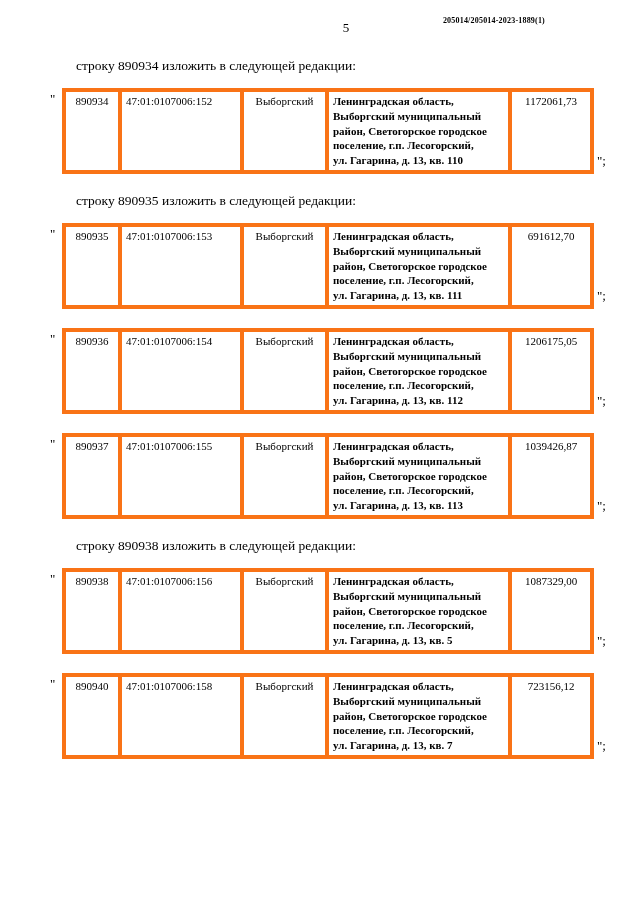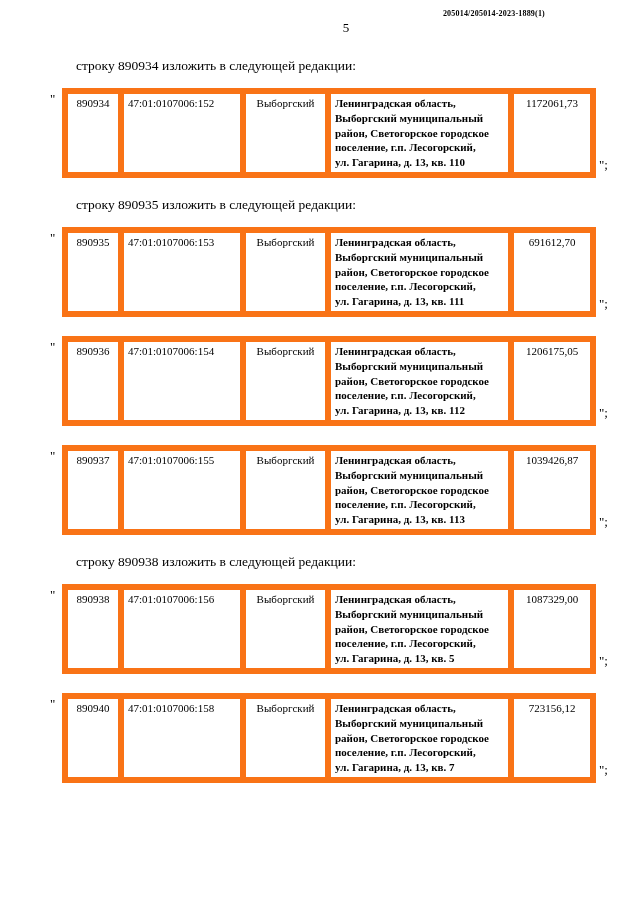--- a/index.html
+++ b/index.html
@@ -7,21 +7,21 @@
   body {
     width: 640px; height: 905px;
     font-family: "Liberation Serif", "DejaVu Serif", serif;
     color: #000;
     position: relative;
     overflow: hidden;
   }
   .page { position: relative; width: 640px; height: 905px; padding-top: 20px; }
 
   .doc-number {
-    position: absolute; top: 9px; right: 95px;
+    position: absolute; top: 16px; right: 95px;
     font-size: 8px; font-weight: bold; letter-spacing: 0.2px;
   }
   .page-number {
     width: 640px; text-align: center; text-indent: 52px;
     font-size: 13px; margin-bottom: 22px;
   }
 
   .section { margin-bottom: 19px; }
   .section-heading {
     margin-left: 76px;
@@ -40,21 +40,21 @@
     padding-bottom: 5px; padding-left: 3px;
   }
 
   table.row-table {
     border-collapse: collapse;
     table-layout: fixed;
     width: 528px;
     font-size: 11px;
   }
   table.row-table td {
-    border: 6px solid #f97316;
+    border: 4px solid #f97316;
     vertical-align: top;
     padding: 2px 4px;
     line-height: 14.8px;
   }
   .col-id       { width: 56px;  text-align: center; }
   .col-cad      { width: 122px; }
   .col-district { width: 85px;  text-align: center; }
   .col-address  { width: 183px; text-align: left; white-space: pre-line; font-weight: bold; }
   .col-value    { width: 82px;  text-align: center; }
 </style>

